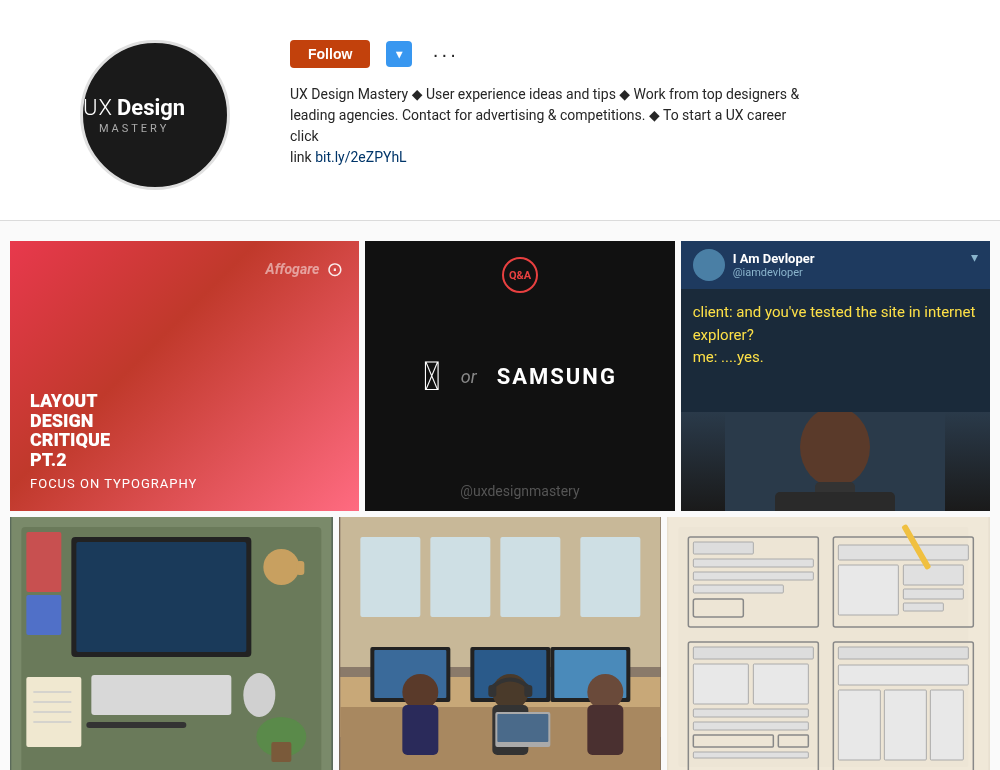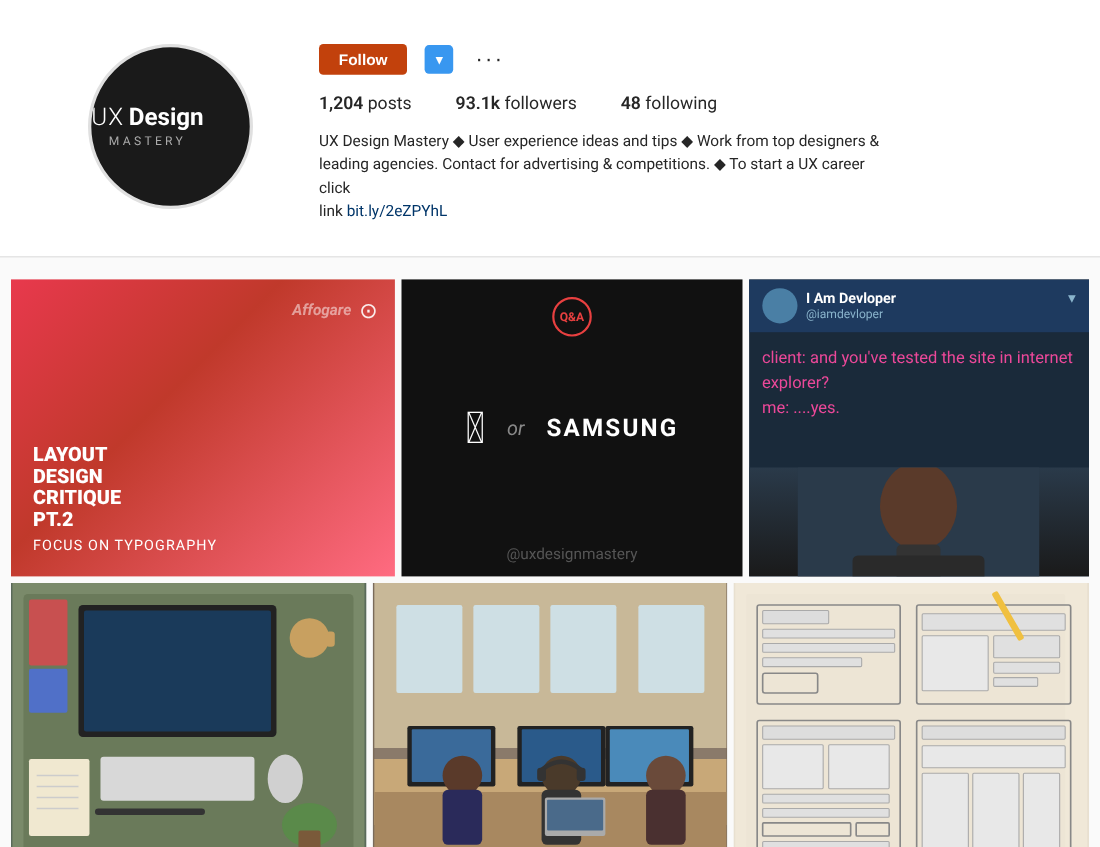--- a/index.html
+++ b/index.html
@@ -309,21 +309,21 @@
       font-size: 11px;
     }
 
     .post-3-chevron {
       color: #8ab4cc;
       font-size: 14px;
     }
 
     .post-3-text {
       padding: 12px;
-      color: #ec4899;
+      color: #fde047;
       font-size: 15px;
       line-height: 1.5;
       flex: 1;
     }
 
     .post-3-image {
       flex: 1;
       background: linear-gradient(to bottom, #2a3a4a, #1a1a1a);
       display: flex;
       align-items: center;
@@ -370,34 +370,20 @@
   </div>
 
   <div class="profile-info">
 
     <div class="profile-header-row">
       <button class="follow-button">Follow</button>
       <button class="follow-dropdown-button">▾</button>
       <button class="more-button">···</button>
     </div>
 
-    <div class="stats-row">
-      <div class="stat-item">
-        <span class="stat-count">1,204</span>
-        <span>posts</span>
-      </div>
-      <div class="stat-item">
-        <span class="stat-count">93.1k</span>
-        <span>followers</span>
-      </div>
-      <div class="stat-item">
-        <span class="stat-count">48</span>
-        <span>following</span>
-      </div>
-    </div>
 
     <div class="bio-section">
       <span>UX Design Mastery ◆ User experience ideas and tips ◆ Work from top designers &amp;</span><br>
       <span>leading agencies. Contact for advertising &amp; competitions. ◆ To start a UX career click</span><br>
       <span>link</span>
       <a href="#">bit.ly/2eZPYhL</a>
     </div>
 
   </div>
 </div>

